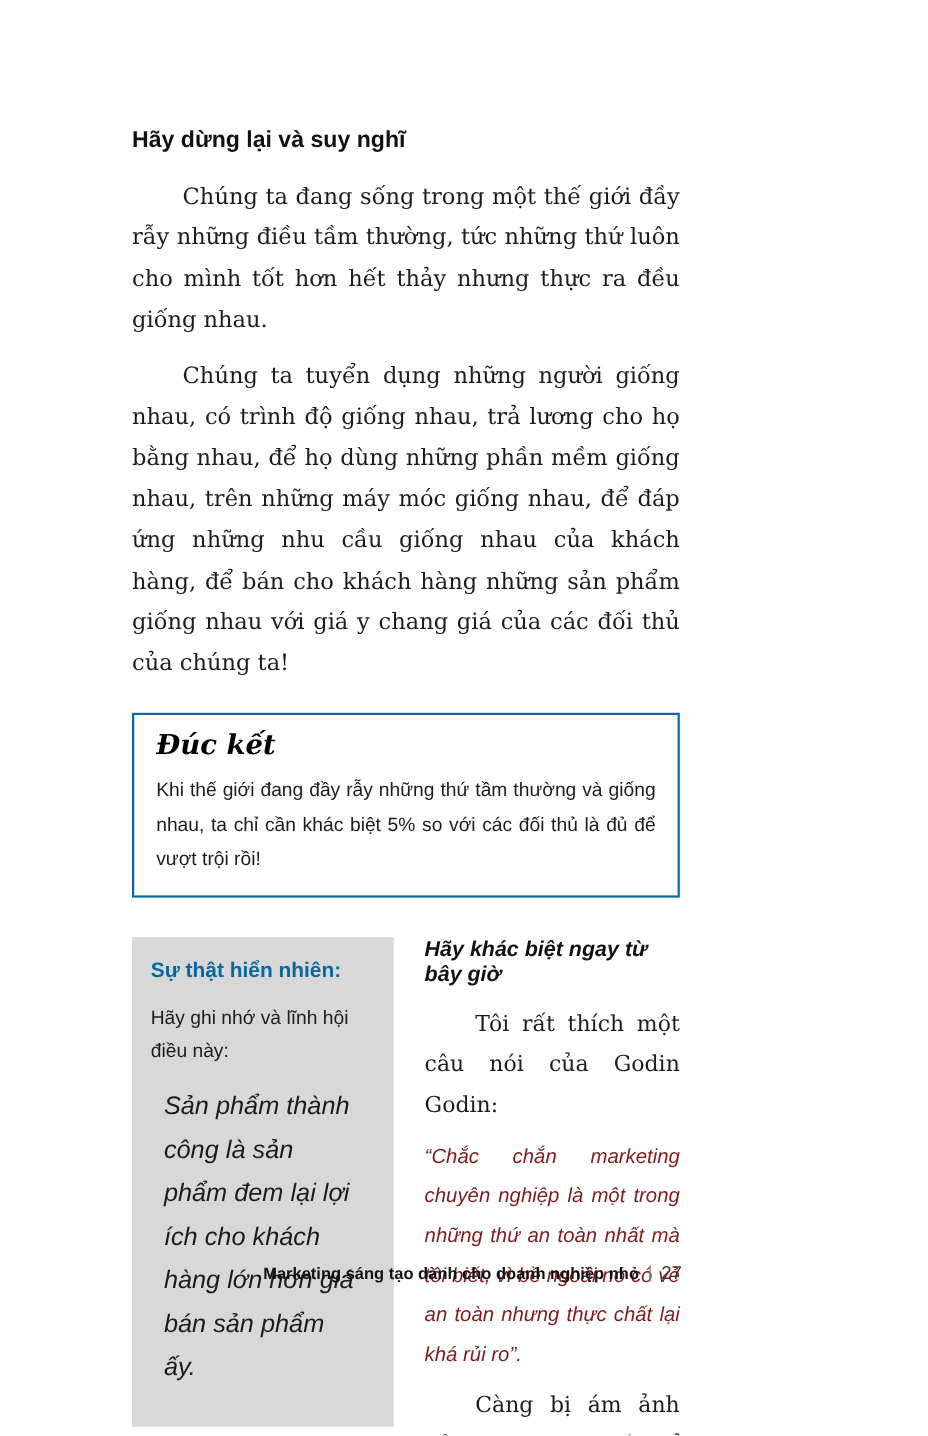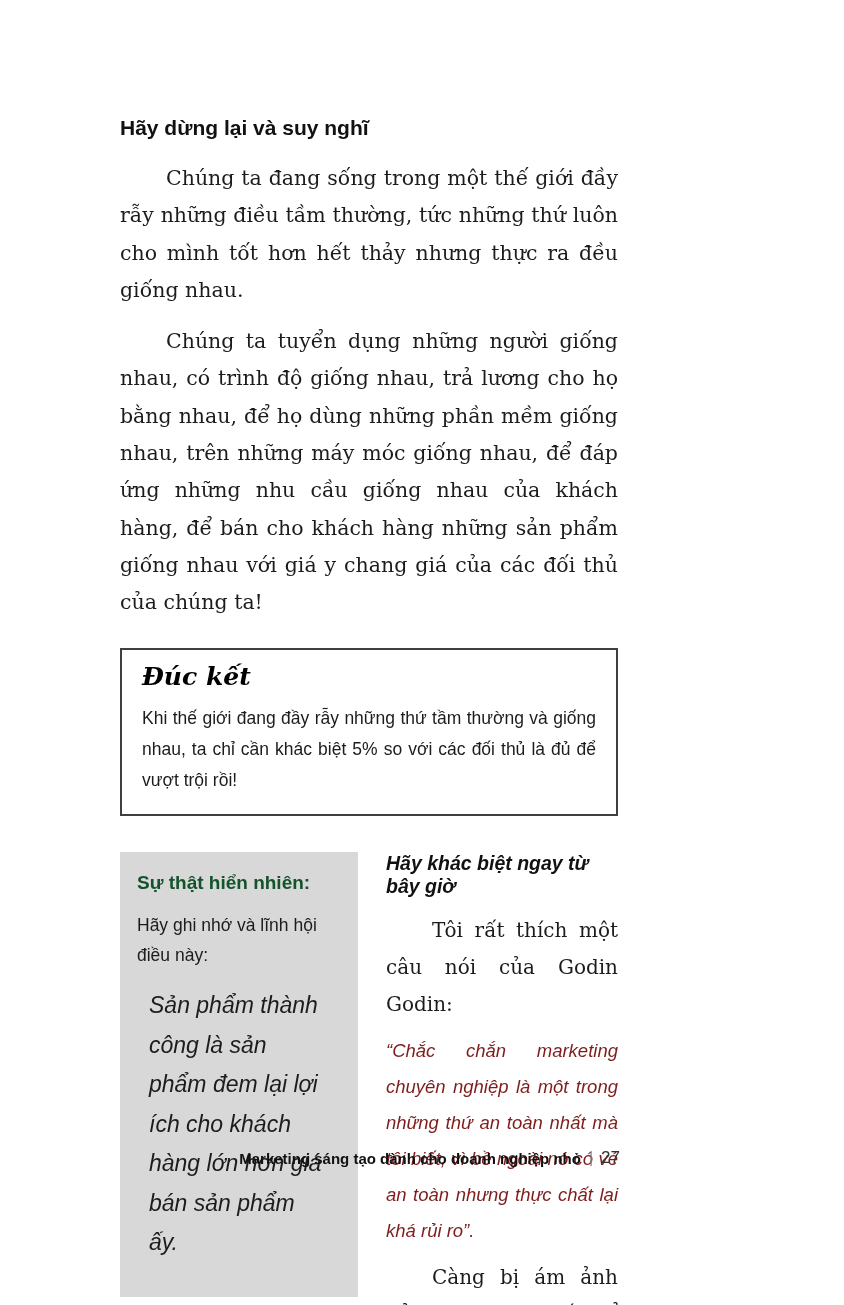--- a/index.html
+++ b/index.html
@@ -26,21 +26,21 @@
     color: #111;
   }
   p.body {
     font-size: 20.5px;
     line-height: 1.82;
     text-align: justify;
     text-indent: 46px;
     margin: 0 0 14px 0;
   }
   .callout {
-    border: 2px solid #404040;
+    border: 2px solid #0369a1;
     margin-top: 26px;
     padding: 12px 20px 18px 20px;
     box-sizing: border-box;
   }
   .callout-title {
     font-family: "DejaVu Serif", serif;
     font-style: italic;
     font-weight: bold;
     font-size: 25px;
     margin: 0 0 12px 0;
@@ -65,21 +65,21 @@
     flex: 0 0 238px;
     background: #d8d8d8;
     box-sizing: border-box;
     padding: 20px 17px 22px 17px;
     font-family: "Liberation Sans", sans-serif;
   }
   .sidebar-heading {
     font-weight: bold;
     font-size: 19px;
     margin: 0 0 16px 0;
-    color: #14532d;
+    color: #0369a1;
   }
   .sidebar-intro {
     font-size: 17.5px;
     line-height: 1.72;
     margin: 0 0 16px 0;
   }
   .sidebar-quote {
     font-style: italic;
     font-size: 23px;
     line-height: 1.72;

